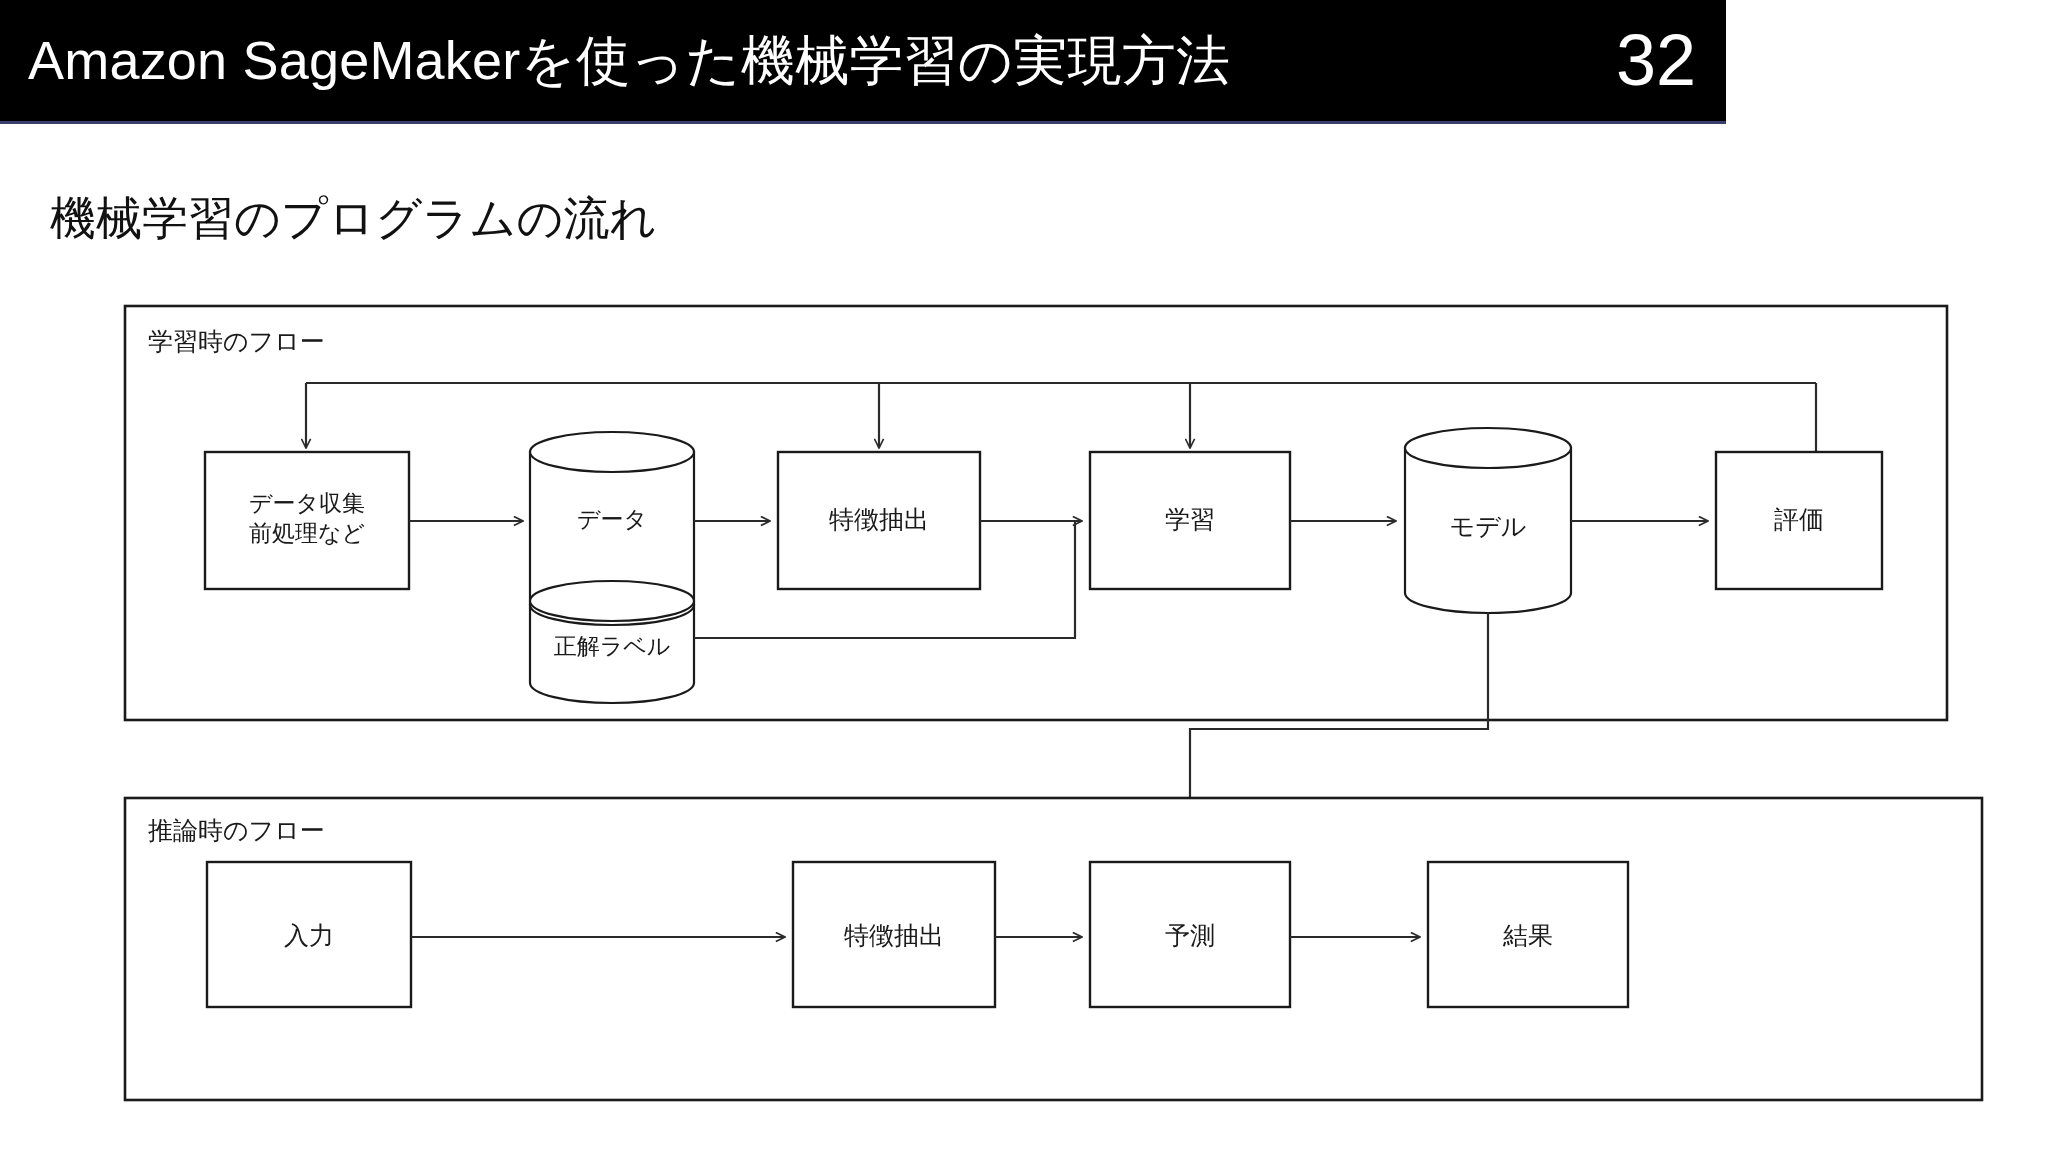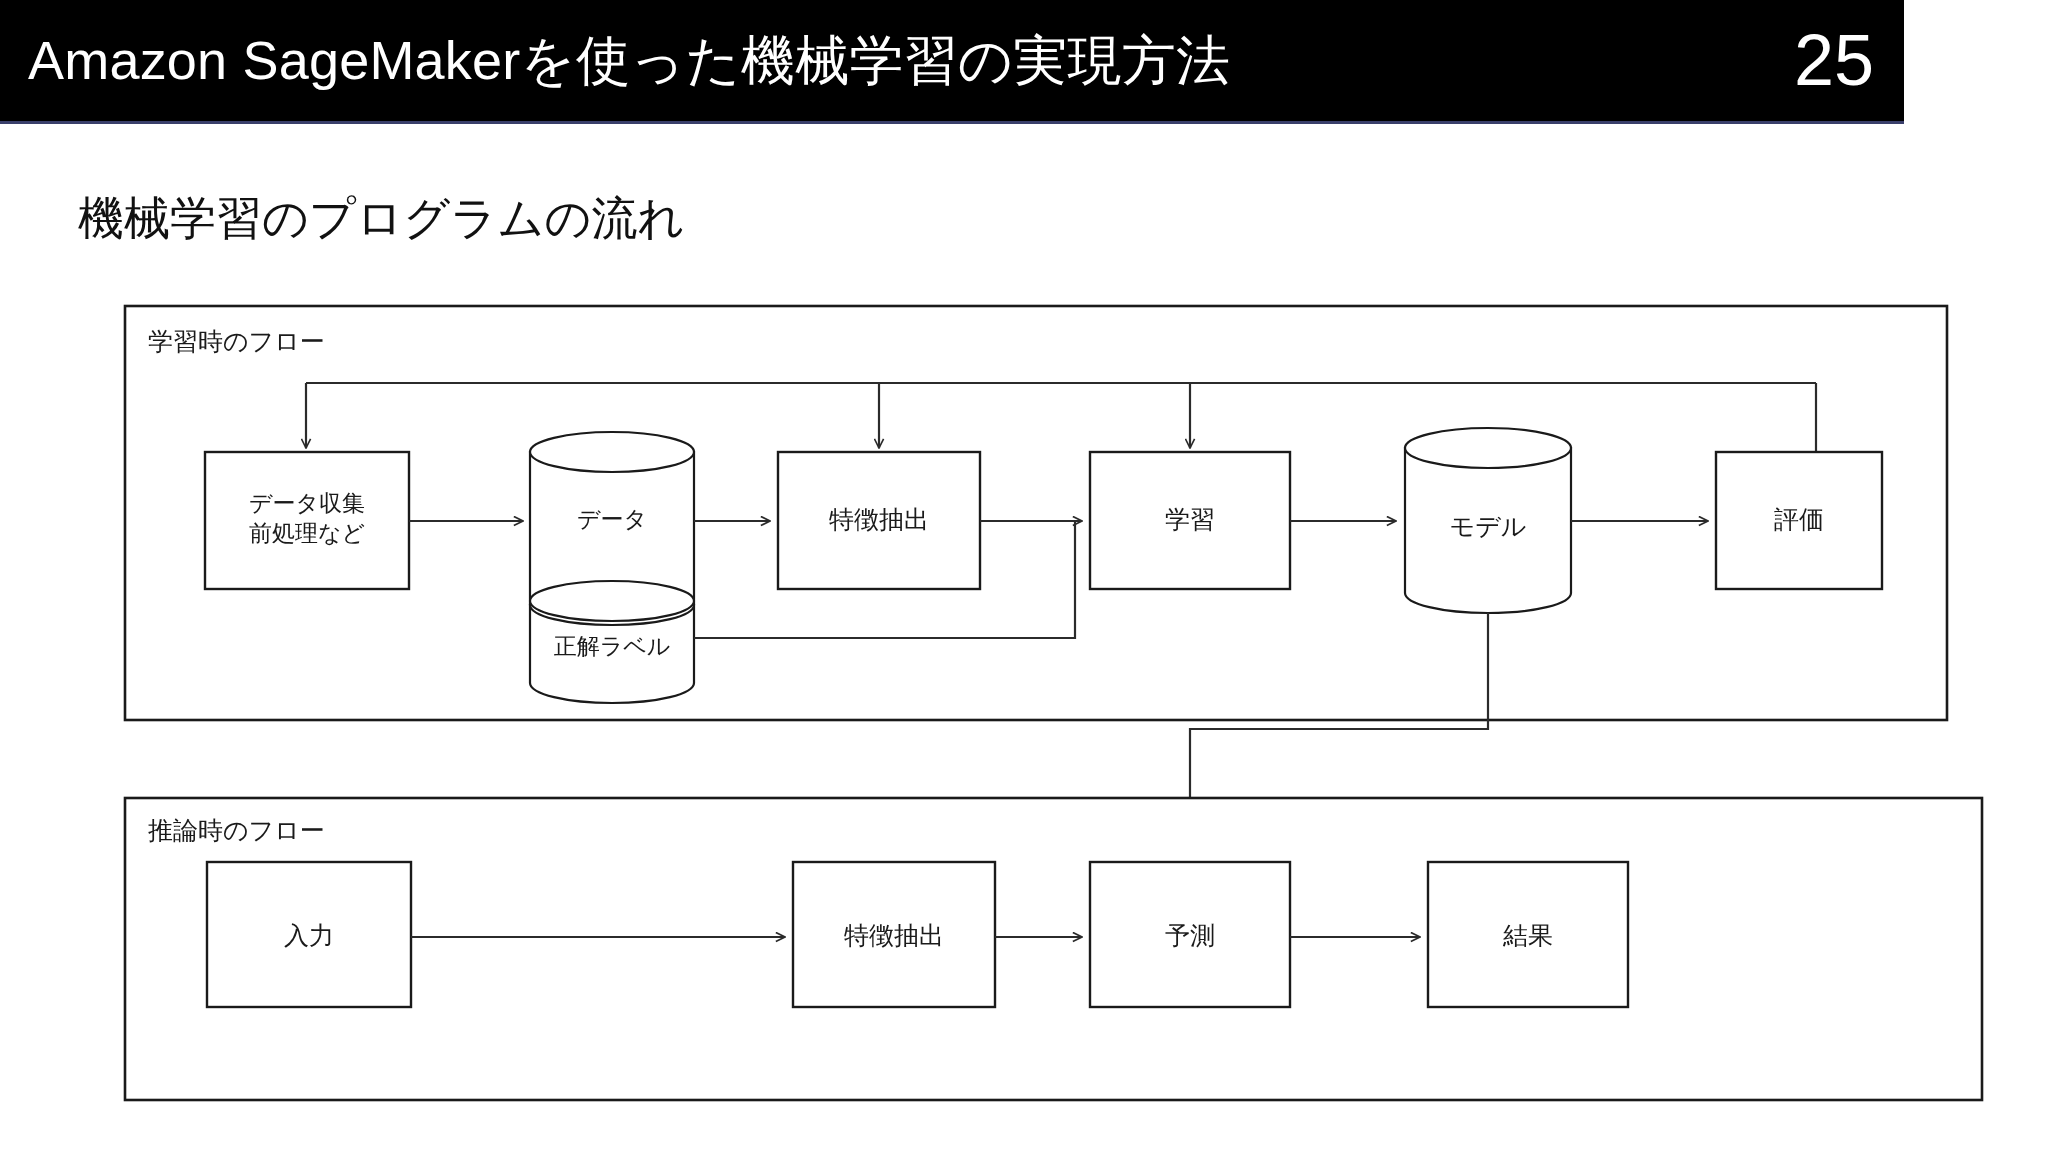--- a/index.html
+++ b/index.html
@@ -15,21 +15,21 @@
     font-family: "Liberation Sans", "DejaVu Sans", sans-serif;
     color: #000000;
     position: relative;
   }
 
   
   .slide-header {
     position: absolute;
     left: 0;
     top: 0;
-    width: 1904px;
+    width: 1726px;
     height: 124px;
     background: #000000;
     border-bottom: 3px solid #3a3f6b;
     box-sizing: border-box;
   }
   .slide-title {
     position: absolute;
     left: 28px;
     top: 50%;
     transform: translateY(-50%);
@@ -52,21 +52,20 @@
 
   
   .section-heading {
     position: absolute;
     left: 50px;
     top: 188px;
     font-size: 46px;
     font-weight: 400;
     color: #111111;
     white-space: nowrap;
-    margin-left: 28px;
   }
 
   
   .diagram {
     position: absolute;
     left: 0;
     top: 0;
     width: 1992px;
     height: 1152px;
     pointer-events: none;
@@ -123,21 +122,21 @@
     fill: #1a1a1a;
     text-anchor: start;
     dominant-baseline: middle;
   }
 </style>
 </head>
 <body>
 
 <div class="slide-header">
   <div class="slide-title">Amazon SageMakerを使った機械学習の実現方法</div>
-  <div class="slide-number">25</div>
+  <div class="slide-number">32</div>
 </div>
 
 <div class="section-heading">機械学習のプログラムの流れ</div>
 
 <div class="diagram">
 <svg viewBox="0 0 2048 1152" xmlns="http://www.w3.org/2000/svg">
   <defs>
     <marker id="arw" viewBox="0 0 12 12" refX="11" refY="6" markerWidth="11" markerHeight="11" orient="auto-start-reverse" markerUnits="userSpaceOnUse">
       <path d="M 1 1 L 11 6 L 1 11" fill="none" stroke="#2b2b2b" stroke-width="1.8"></path>
     </marker>

